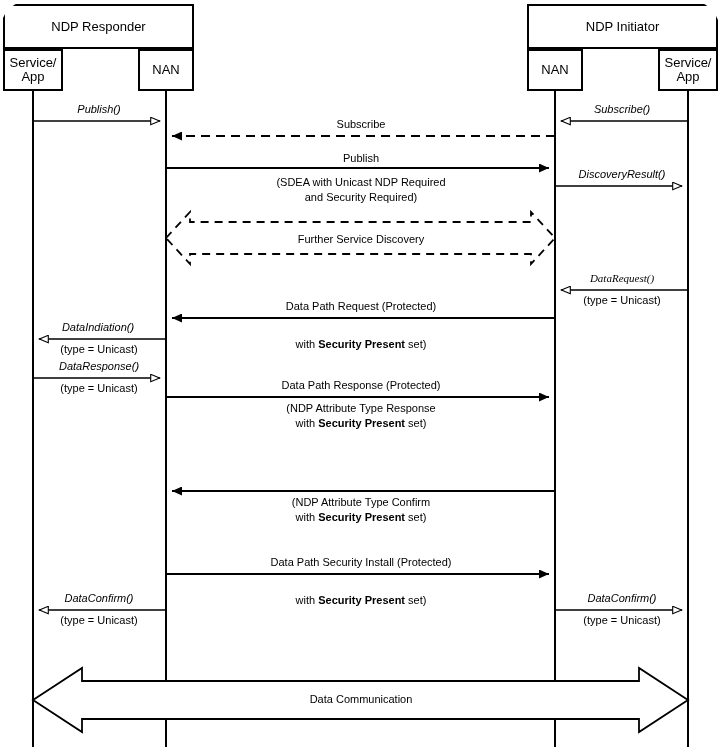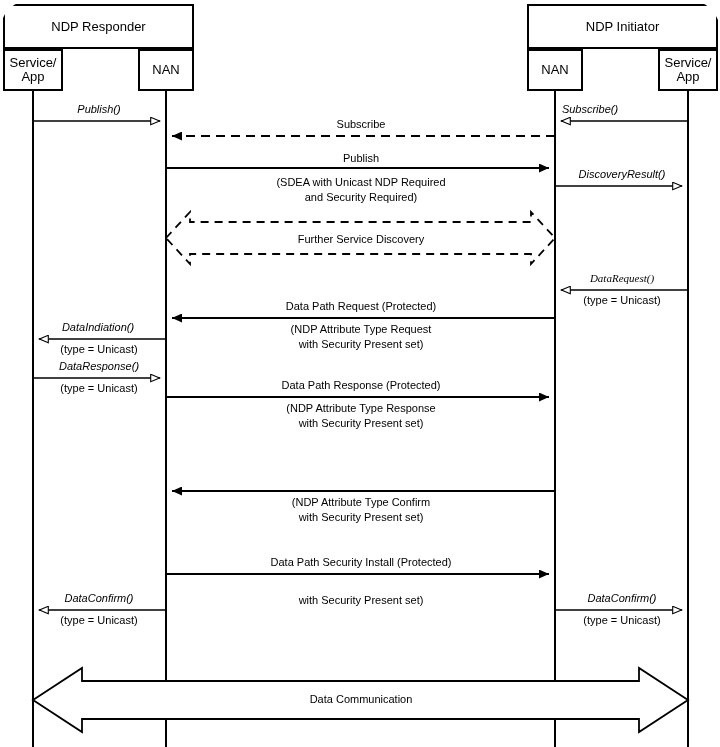--- a/index.html
+++ b/index.html
@@ -5,21 +5,21 @@
   html,body{margin:0;padding:0;background:#ffffff;}
   body{width:720px;height:747px;font-family:"Liberation Sans","DejaVu Sans",sans-serif;color:#000;}
   #diagram{position:relative;width:720px;height:747px;overflow:hidden;border-radius:31px;}
   svg.layer{position:absolute;left:0;top:0;width:720px;height:747px;}
   .box{position:absolute;border:2px solid #000;background:#fff;
        display:flex;align-items:center;justify-content:center;text-align:center;
        font-size:13px;line-height:14px;box-sizing:border-box;}
   .lbl{position:absolute;font-size:11px;line-height:15px;text-align:center;
        white-space:nowrap;background:#fff;padding:0 2px;}
   .lbl.i{font-style:italic;}
-  .lbl b{font-weight:normal;}
+  .lbl b{font-weight:bold;}
   .ctr{transform:translateX(-50%);}
 </style>
 </head>
 <body>
 
 <div id="diagram">
 
   <div class="box" style="left:3px;top:4px;width:191px;height:45px;">
     <span>NDP Responder</span>
   </div>
@@ -93,36 +93,35 @@
 
     <line x1="555" y1="610" x2="682" y2="610" stroke="#000" stroke-width="1.6" marker-end="url(#mOpen)"></line>
 
     <path d="M33,700 L82,668 L82,681 L639,681 L639,668 L688,700 L639,732 L639,719 L82,719 L82,732 Z" fill="#fff" stroke="#000" stroke-width="1.8"></path>
   </svg>
 
   <div class="lbl i ctr" style="left:99px;top:102px;">Publish()</div>
 
   <div class="lbl ctr" style="left:361px;top:117px;">Subscribe</div>
 
-  <div class="lbl i ctr" style="left:590px;top:102px;font-style:italic;">Subscribe()</div>
+  <div class="lbl i ctr" style="left:622px;top:102px;font-style:italic;">Subscribe()</div>
 
   <div class="lbl ctr" style="left:361px;top:151px;">Publish</div>
 
   <div class="lbl ctr" style="left:361px;top:175px;">(SDEA with Unicast NDP Required</div>
   <div class="lbl ctr" style="left:361px;top:190px;">and Security Required)</div>
 
   <div class="lbl i ctr" style="left:622px;top:167px;">DiscoveryResult()</div>
 
   <div class="lbl ctr" style="left:361px;top:232px;">Further Service Discovery</div>
 
   <div class="lbl i ctr" style="left:622px;top:271px;font-family:Liberation Serif, serif;">DataRequest()</div>
   <div class="lbl ctr" style="left:622px;top:293px;">(type = Unicast)</div>
 
   <div class="lbl ctr" style="left:361px;top:299px;">Data Path Request (Protected)</div>
-  <div class="lbl ctr" style="left:361px;top:322px;">(NDP Attribute Type Request</div>
   <div class="lbl ctr" style="left:361px;top:337px;"><span>with </span><b>Security Present</b><span> set)</span></div>
 
   <div class="lbl i ctr" style="left:98px;top:320px;">DataIndiation()</div>
   <div class="lbl ctr" style="left:99px;top:342px;">(type = Unicast)</div>
 
   <div class="lbl i ctr" style="left:99px;top:359px;">DataResponse()</div>
   <div class="lbl ctr" style="left:99px;top:381px;">(type = Unicast)</div>
 
   <div class="lbl ctr" style="left:361px;top:378px;">Data Path Response (Protected)</div>
   <div class="lbl ctr" style="left:361px;top:401px;">(NDP Attribute Type Response</div>

